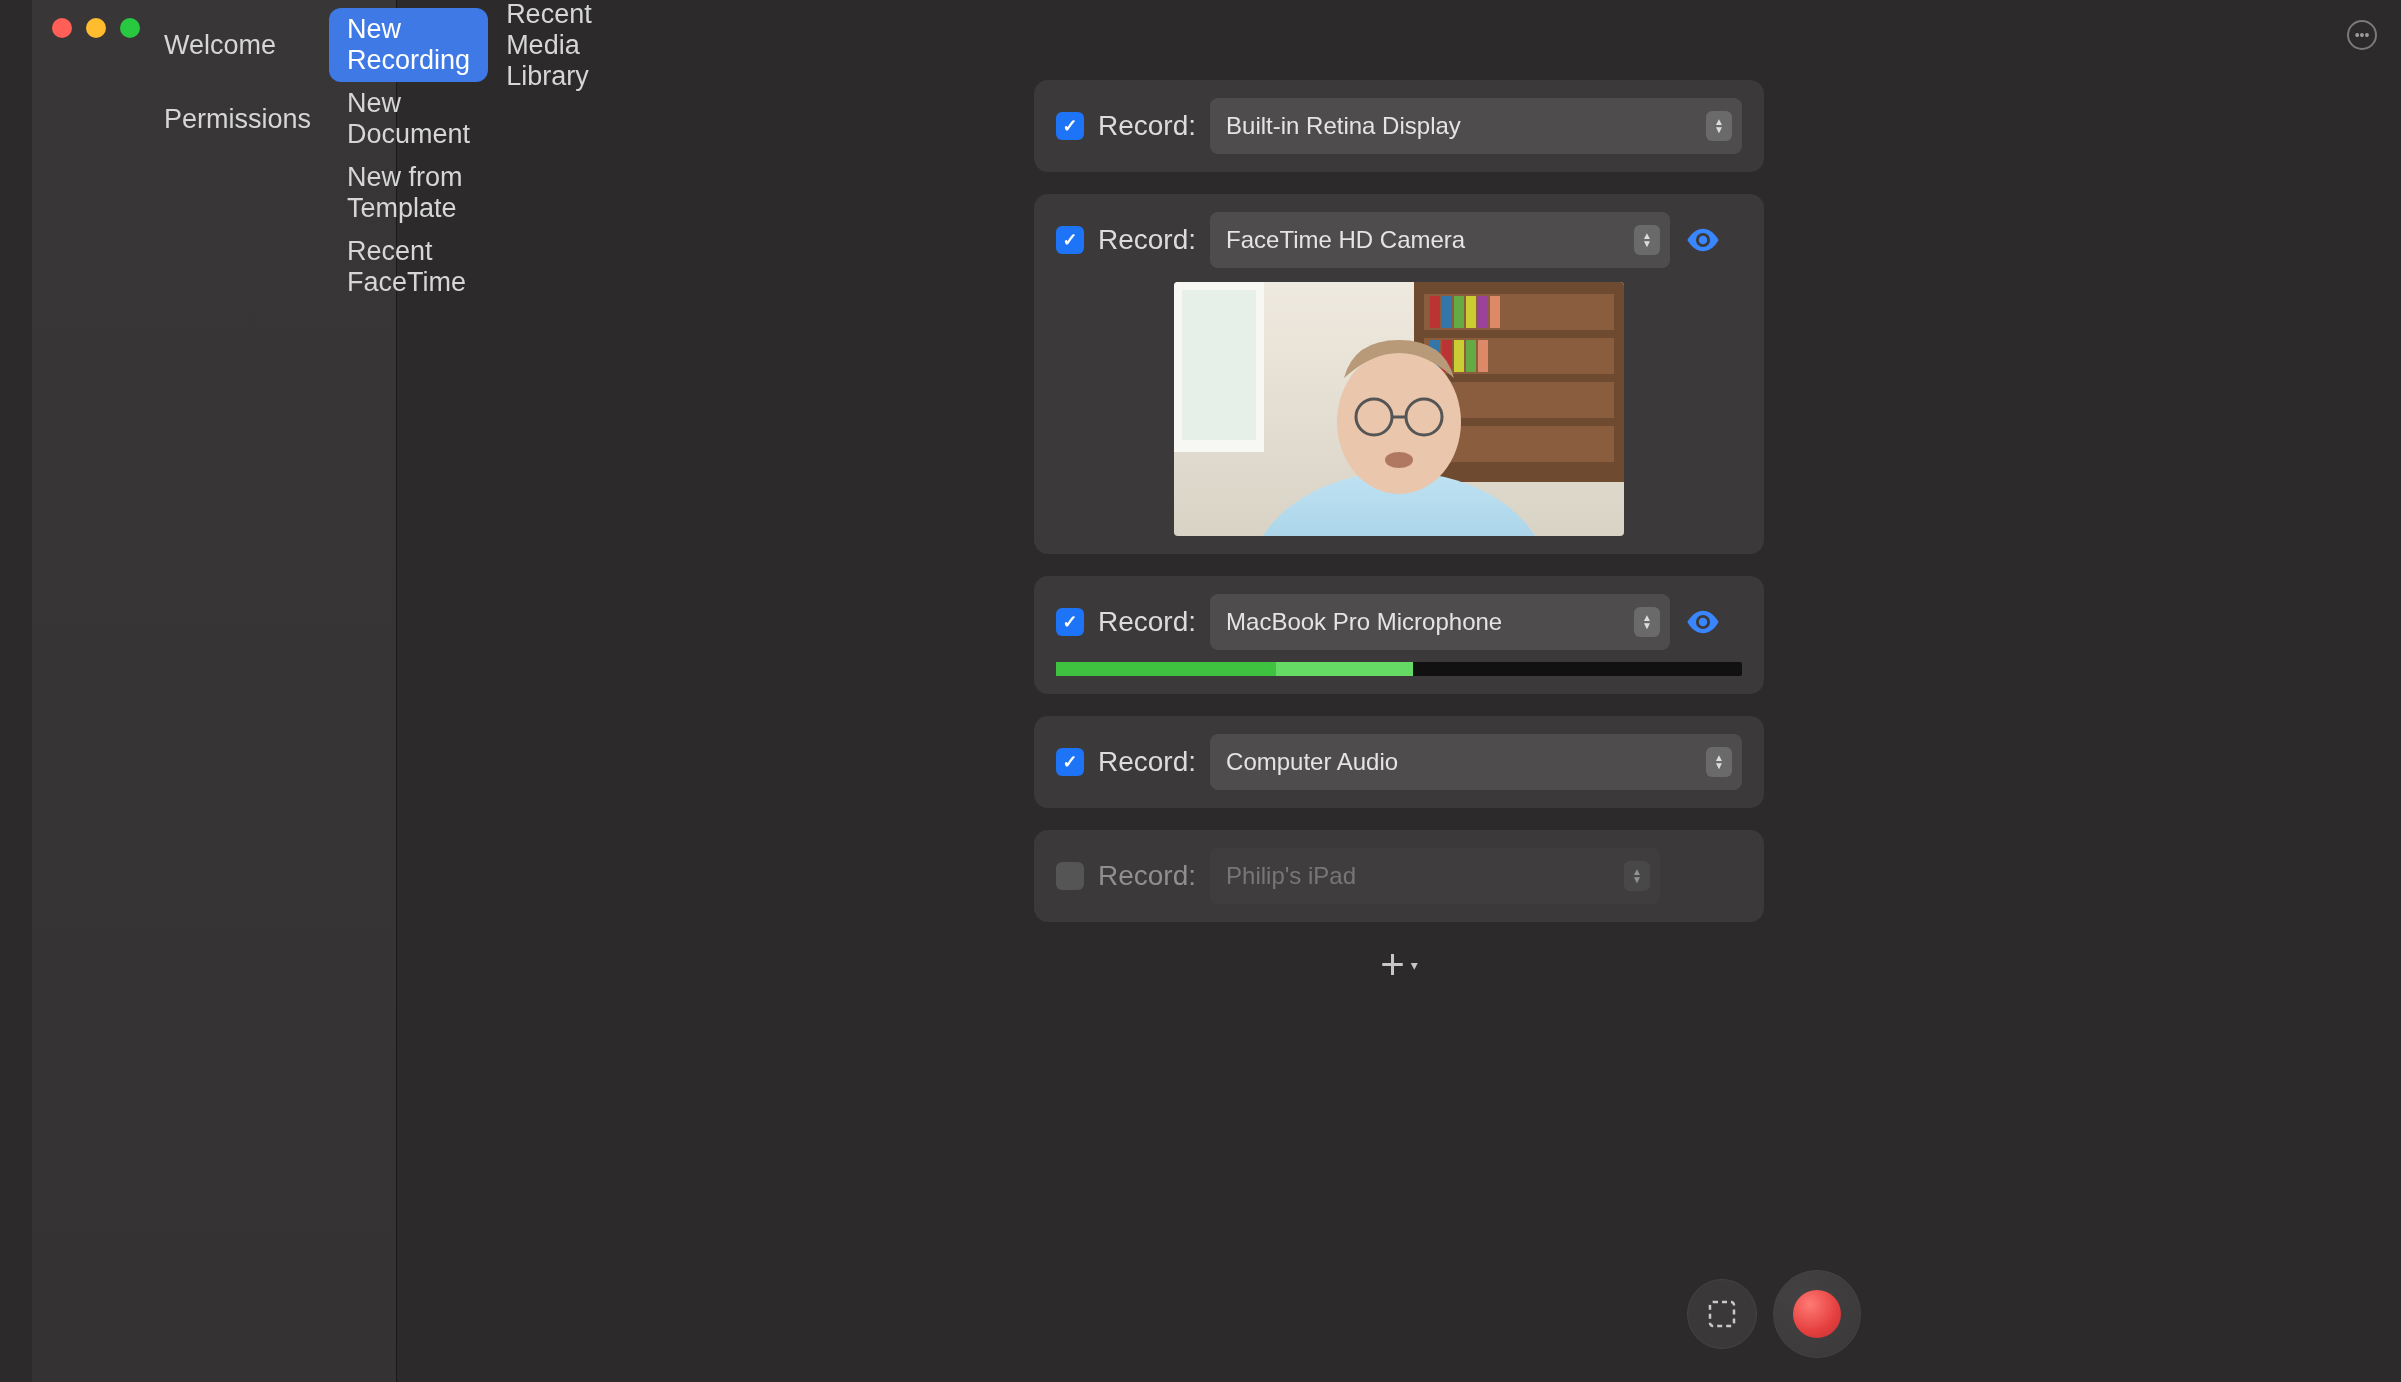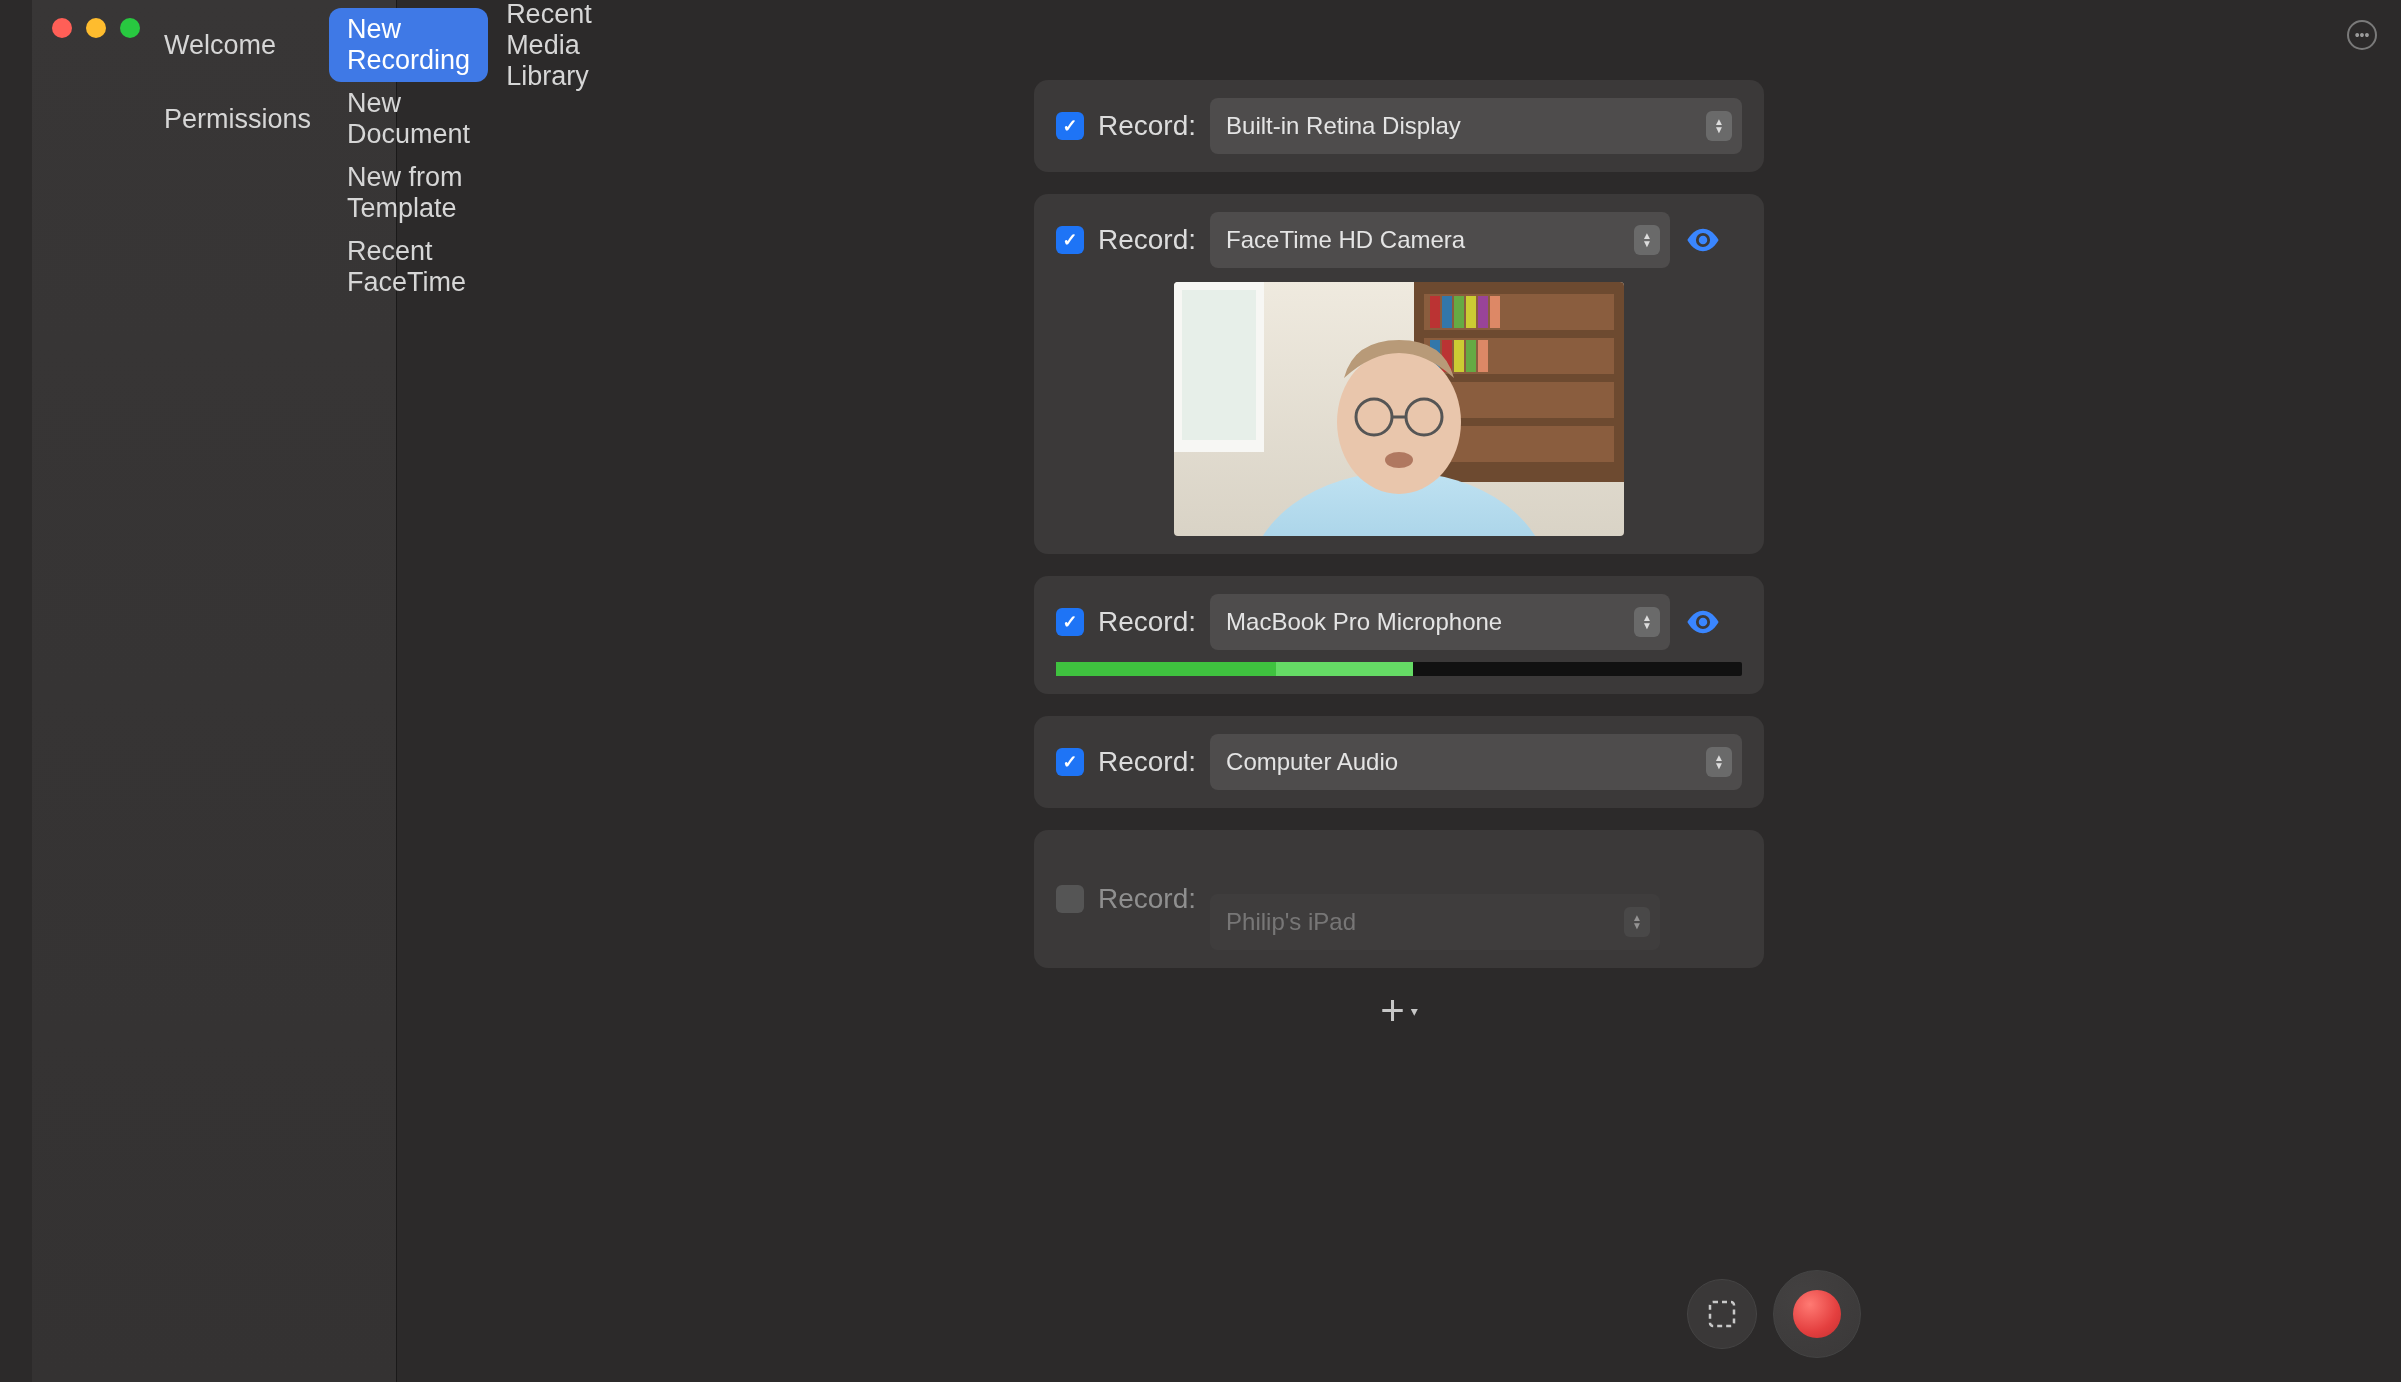--- a/index.html
+++ b/index.html
@@ -85,21 +85,21 @@
   .select {
     flex: 1;
     height: 56px;
     background: #4e4c4c;
     border-radius: 8px;
     display: flex; align-items: center; justify-content: space-between;
     padding: 0 10px 0 16px;
     color: #e4e4e4;
     font-size: 24px;
   }
-  .select.disabled { opacity: .55; background: #444242; color: #a9a9a9; margin-top: 46px; }
+  .select.disabled { opacity: .55; background: #444242; color: #a9a9a9; }
   .select-arrows {
     width: 26px; height: 30px;
     background: #6a6a6a;
     border-radius: 6px;
     display: flex; flex-direction: column; align-items: center; justify-content: center;
     gap: 0;
   }
   .select.disabled .select-arrows { background: #555; }
   .arr { font-size: 10px; line-height: 8px; color: #ddd; }
   .eye-btn {

